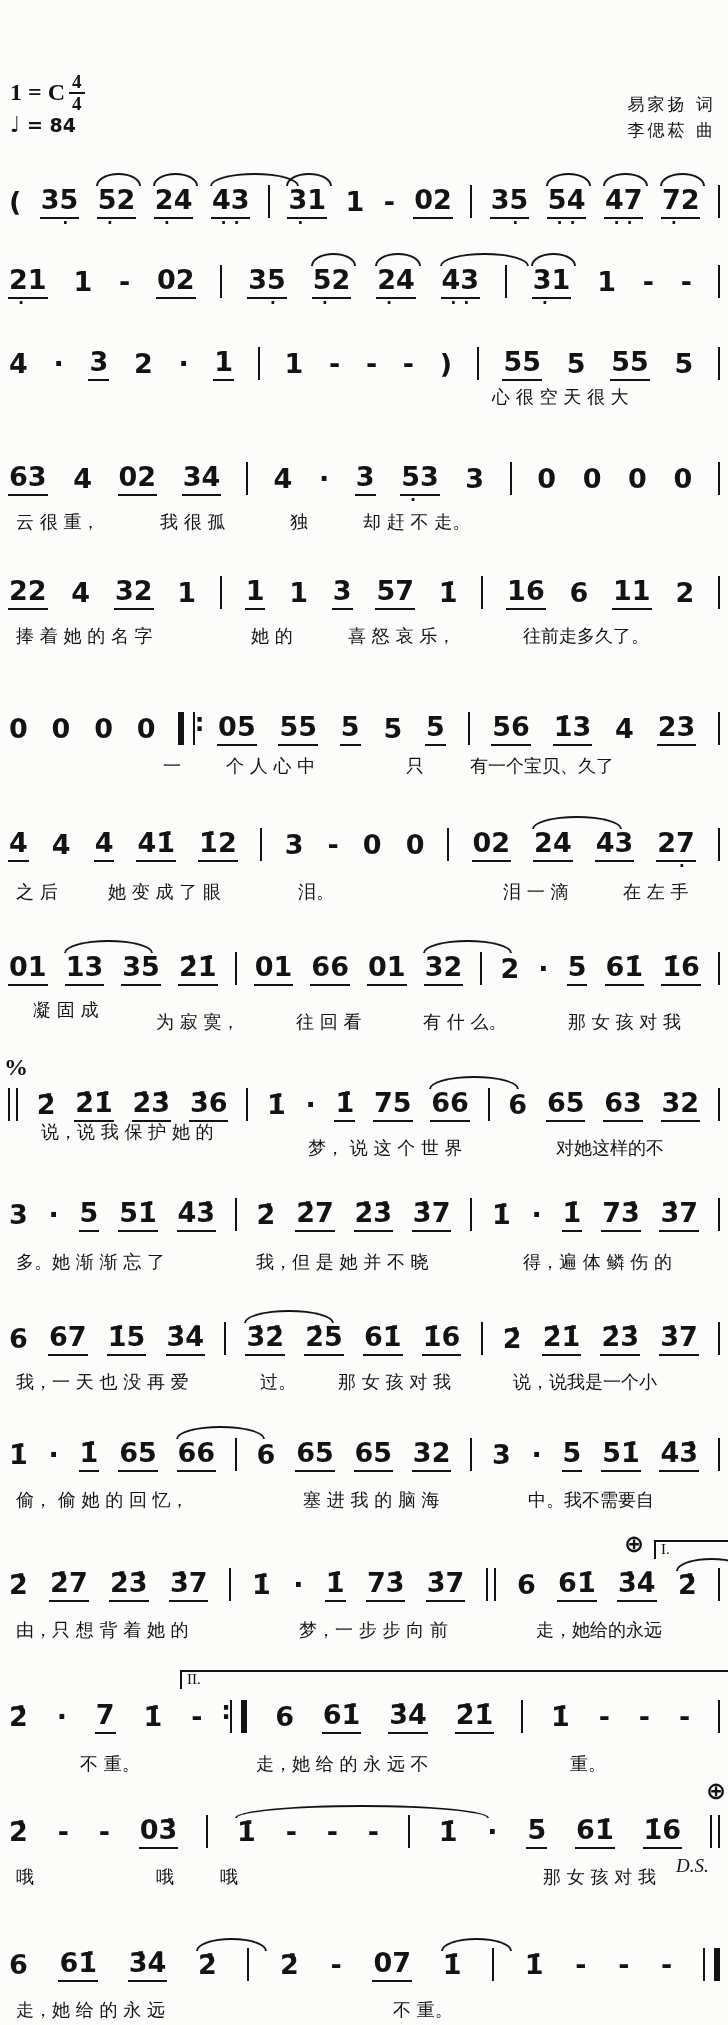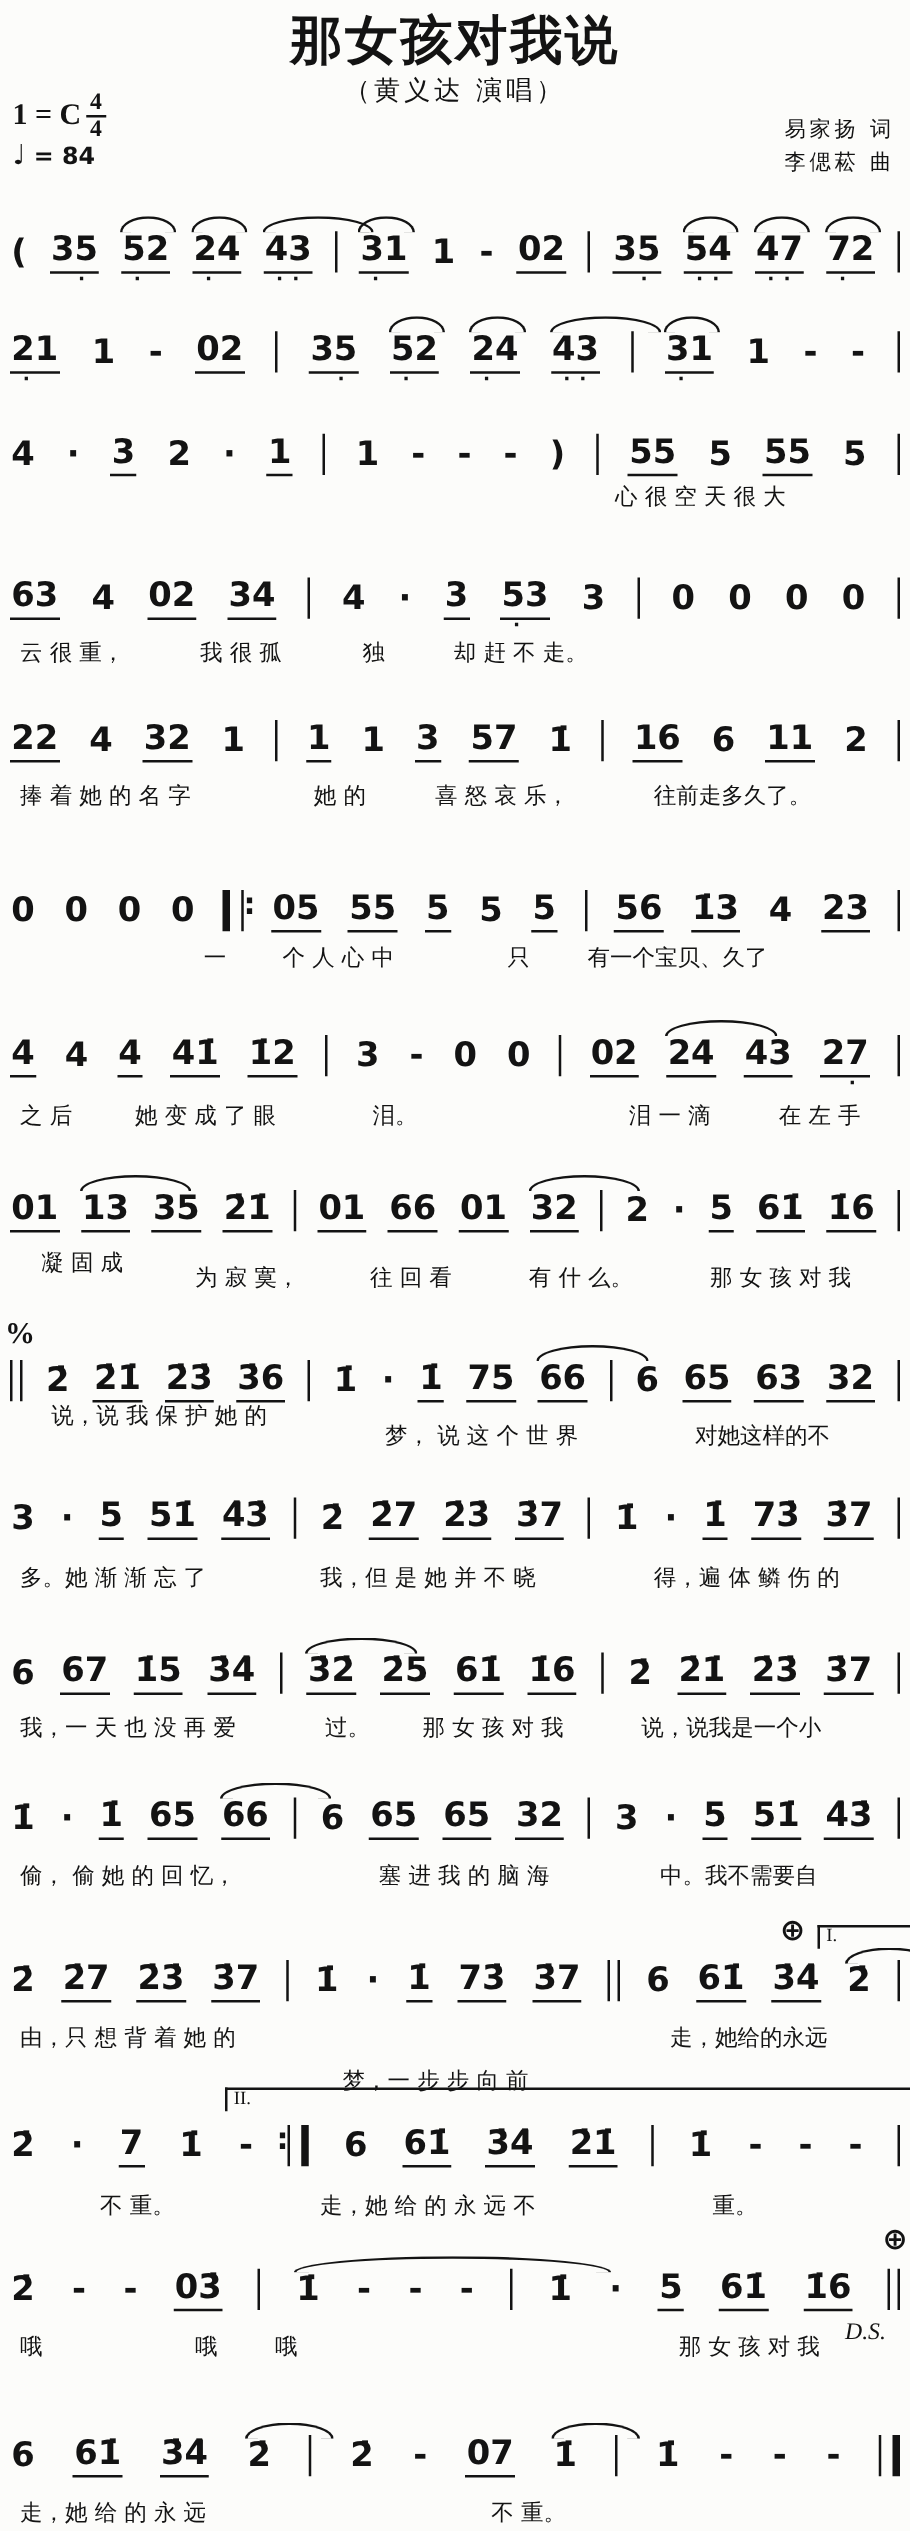--- a/index.html
+++ b/index.html
@@ -48,22 +48,20 @@
   .mark.ds{font-size:19px;font-style:italic;font-family:"Liberation Serif","DejaVu Serif",serif;}
   .volta{position:absolute;border-top:2.5px solid #131313;border-left:2.5px solid #131313;height:17px;}
   .volta.closed{border-right:2.5px solid #131313;}
   .volta .vlabel{position:absolute;left:5px;top:-1px;font-size:15px;
                  font-family:"Liberation Serif","DejaVu Serif",serif;}
 </style>
 </head>
 <body>
 
 <div class="page">
-  <div class="title">那女孩对我说</div>
-  <div class="subtitle">（黄义达  演唱）</div>
   <div class="credits">
     <div>易家扬 词</div>
     <div>李偲菘 曲</div>
   </div>
   <div class="keysig">
     <span>1 = C</span>
     <span class="frac">
       <span class="num">4</span>
       <span class="den">4</span>
     </span>
@@ -366,21 +364,21 @@
           <span class="tok"><span class="txt u">73̇</span></span>
           <span class="tok"><span class="txt u">3̇7</span></span>
           <span class="tok dbl"></span>
           <span class="tok"><span class="txt">6</span></span>
           <span class="tok"><span class="txt u">61̇</span></span>
           <span class="tok"><span class="txt u">3̇4̇</span></span>
           <span class="tok"><span class="txt">2̇</span><span class="arc" style="width: calc(100% + 46px);"></span></span>
           <span class="tok bar"></span>
         </div>
         <span class="lyrseg" style="left: 8px; top: 50px;">由，只 想 背 着 她 的</span>
-        <span class="lyrseg" style="left: 266px; top: 50px; margin-top: 34px;">梦，一 步 步 向 前</span>
+        <span class="lyrseg" style="left: 291px; top: 50px;">梦，一 步 步 向 前</span>
         <span class="lyrseg" style="left: 528px; top: 50px;">走，她给的永远</span>
         <span class="mark coda" style="left: 616px; top: -38px;">⊕</span>
         <div class="volta" style="left: 646px; width: 72px; top: -28px;">
           <span class="vlabel">I.</span>
         </div>
       </div>
       <div class="mline" style="top: 1700px;">
         <div class="notes">
           <span class="tok"><span class="txt">2̇</span></span>
           <span class="tok"><span class="txt">·</span></span>

